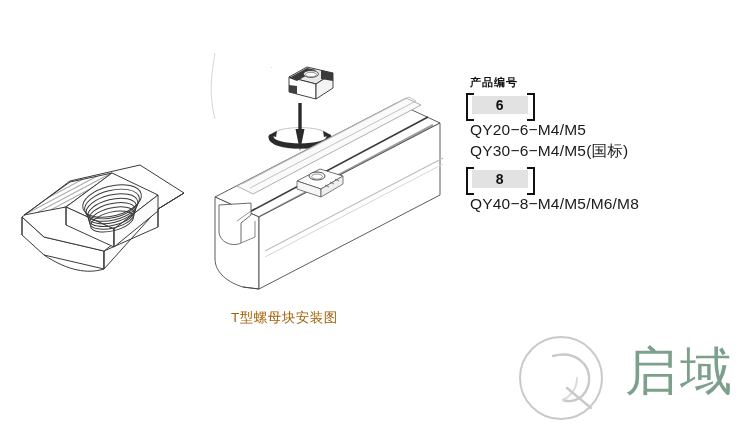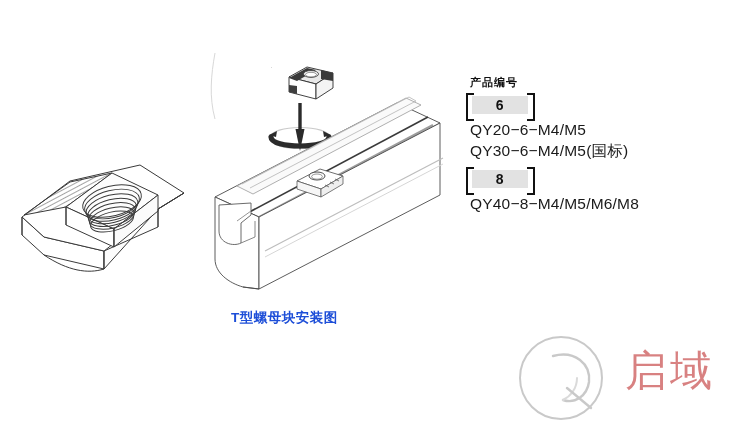--- a/index.html
+++ b/index.html
@@ -35,22 +35,22 @@
     width: 265px;
     height: 255px;
   }
 
   
   #diagram-caption {
     position: absolute;
     left: 231px;
     top: 309px;
     font-size: 13.5px;
-    font-weight: bold;
-    color: #1d4ed8;
+    font-weight: normal;
+    color: #a16207;
     letter-spacing: 0.5px;
     white-space: nowrap;
   }
 
   
   #spec-panel {
     position: absolute;
     left: 470px;
     top: 76px;
     width: 270px;
@@ -115,22 +115,22 @@
     left: 505px;
     top: 328px;
     width: 240px;
     height: 96px;
     opacity: 0.55;
   }
   #watermark .wm-text {
     position: absolute;
     left: 120px;
     top: 14px;
-    font-size: 42px;
-    color: #b91c1c;
+    font-size: 52px;
+    color: #14532d;
     letter-spacing: 3px;
     line-height: 58px;
     white-space: nowrap;
     font-family: "DejaVu Sans", sans-serif;
   }
 </style>
 </head>
 <body>
 
 <div id="page">

